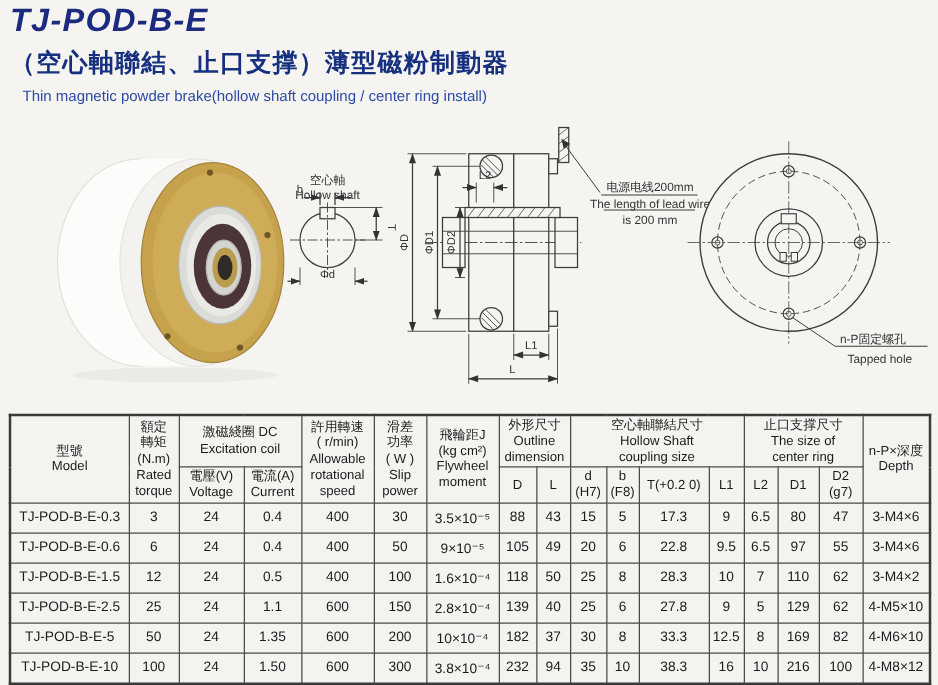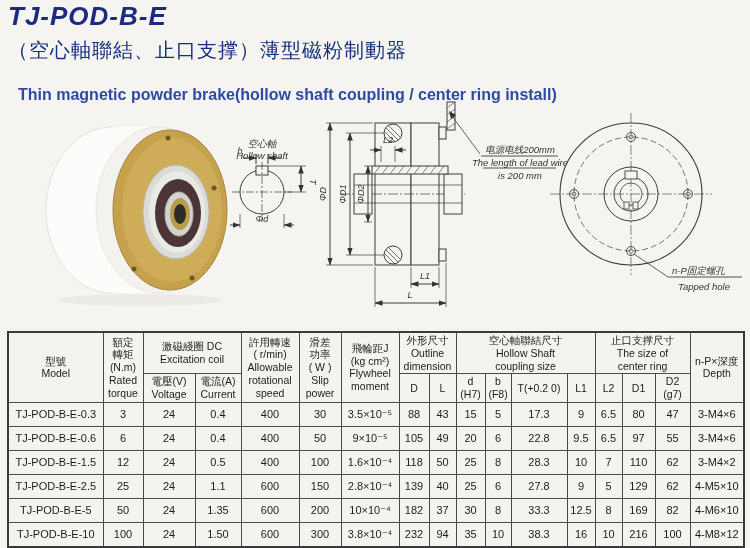--- a/index.html
+++ b/index.html
@@ -11,27 +11,27 @@
     overflow:hidden;
     position:relative;
   }
   .page{position:relative;width:750px;height:548px;}
   .hdr{position:absolute;top:2px;left:8px;width:730px;}
   .title{
     font-size:26px;font-weight:800;font-style:italic;
     color:#1c2b80;letter-spacing:1px;line-height:1.1;
   }
   .sub-zh{
-    font-size:20px;font-weight:400;color:#16307f;
+    font-size:20px;font-weight:700;color:#16307f;
     margin-top:6px;letter-spacing:1px;
   }
   .sub-en{
-    font-size:16px;color:#2e4aa4;margin-top:22px;margin-left:10px;font-weight:bold;
-  }
-  .figs{position:absolute;top:100px;left:0;width:750px;height:228px;font-style:italic;}
+    font-size:12px;color:#2e4aa4;margin-top:6px;margin-left:10px;
+  }
+  .figs{position:absolute;top:100px;left:0;width:750px;height:228px;}
   .figs svg{display:block;}
   .tblwrap{position:absolute;top:331px;left:7px;width:736px;}
   table.spec{
     border-collapse:collapse;table-layout:fixed;width:736px;
     font-size:11px;color:#1c1c1c;background:#f4f3f0;
   }
   table.spec th,table.spec td{
     border:1px solid #4a4a4a;
     text-align:center;vertical-align:middle;
     padding:1px 1px;

